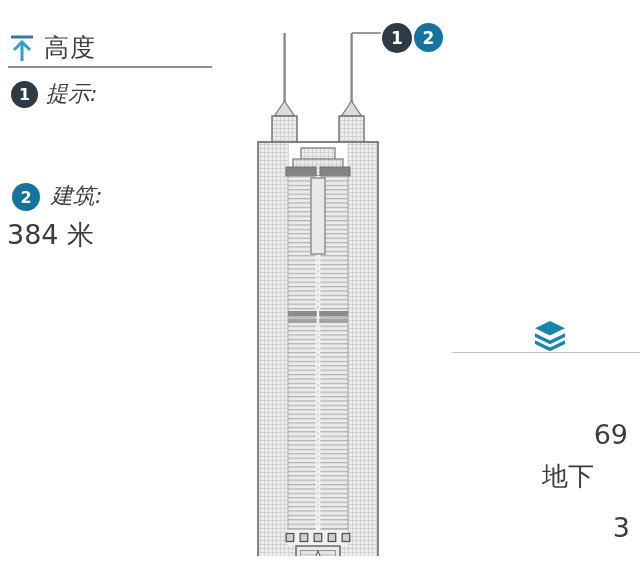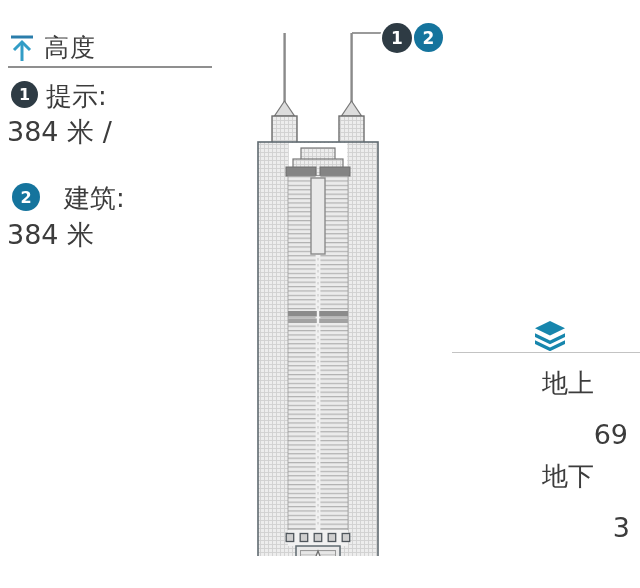--- a/index.html
+++ b/index.html
@@ -32,23 +32,23 @@
     font-weight: bold;
     text-align: center;
     display: flex;
     align-items: center;
     justify-content: center;
   }
   .badge-dark { background: #2e3b44; }
   .badge-teal { background: #15749d; }
   .item-badge-1 { left: 11px; top: 81px; width: 27px; height: 27px; font-size: 16px; }
   .item-badge-2 { left: 12px; top: 183px; width: 28px; height: 28px; font-size: 16px; }
-  .item-label { font-size: 26px; color: #3c3c3c; }
+  .item-label { font-size: 22px; color: #3c3c3c; font-style: italic; }
   .item-label-1 { left: 46px; top: 79px; }
-  .item-label-2 { left: 64px; top: 181px; }
+  .item-label-2 { left: 51px; top: 181px; }
   .item-value { font-size: 27px; color: #3c3c3c; }
   .item-value-1 { left: 7px; top: 114px; }
   .item-value-2 { left: 7px; top: 217px; text-align: center; }
 
   
   .callout-1 {
     left: 382px; top: 23px; width: 30px; height: 30px;
     font-size: 17px;
     box-shadow: 0 0 0 2px #ffffff;
     z-index: 3;
@@ -156,35 +156,33 @@
       <path d="M2 3 H24" stroke="#2a7dab" stroke-width="3" fill="none"></path>
       <path d="M13 27 V9" stroke="#329dc6" stroke-width="3" fill="none"></path>
       <path d="M5 16 L13 8 L21 16" stroke="#329dc6" stroke-width="3" fill="none"></path>
     </svg>
   </span>
   <div class="abs panel-title">高度</div>
   <div class="abs title-divider"></div>
 
   <div class="abs badge badge-dark item-badge-1">1</div>
   <div class="abs item-label item-label-1">提示:</div>
-  <div class="abs item-value item-value-1">384 米 /</div>
 
   <div class="abs badge badge-teal item-badge-2">2</div>
   <div class="abs item-label item-label-2">建筑:</div>
   <div class="abs item-value item-value-2">384 米</div>
 
   <div class="abs badge badge-dark callout-1">1</div>
   <div class="abs badge badge-teal callout-2">2</div>
 
   <span class="abs layers-icon-wrap">
     <svg viewBox="0 0 32 31" width="32" height="31">
       <polygon points="16,1 31,8.2 16,15.4 1,8.2" fill="#1786ad"></polygon>
       <polygon points="1,13.2 16,20.4 31,13.2 31,17 16,24.2 1,17" fill="#1786ad"></polygon>
       <polygon points="1,20.2 16,27.4 31,20.2 31,24 16,31.2 1,24" fill="#1786ad"></polygon>
     </svg>
   </span>
   <div class="abs floors-divider"></div>
-  <div class="abs floors-label floors-label-above">地上</div>
   <div class="abs floors-value floors-value-above">69</div>
   <div class="abs floors-label floors-label-below">地下</div>
   <div class="abs floors-value floors-value-below">3</div>
 
 </div>
 
 </body></html>

